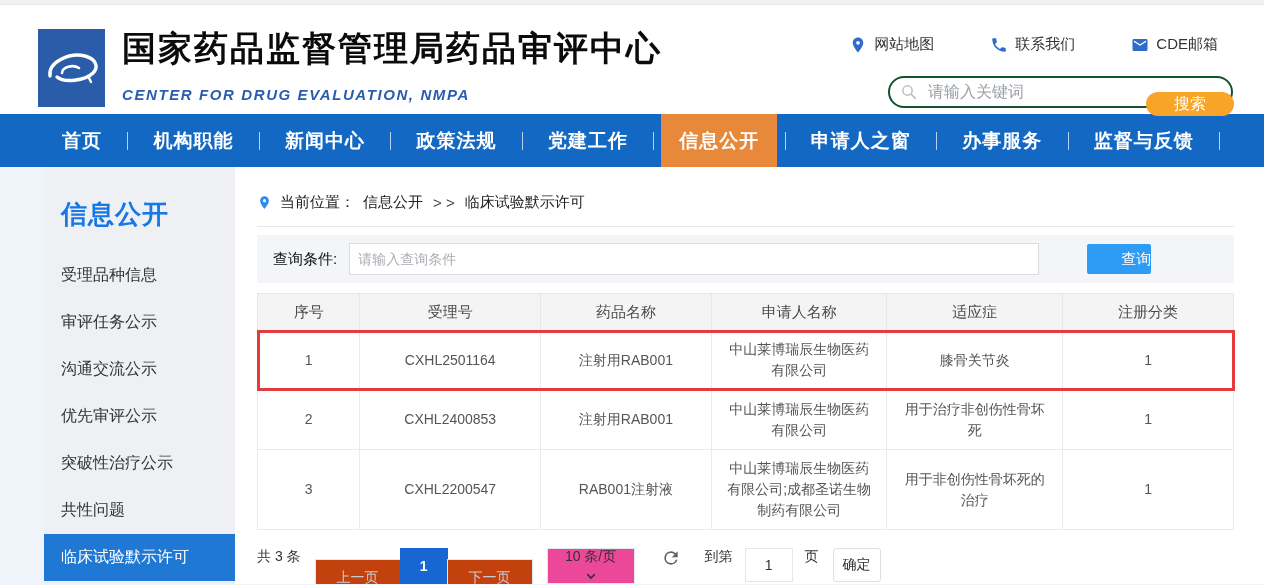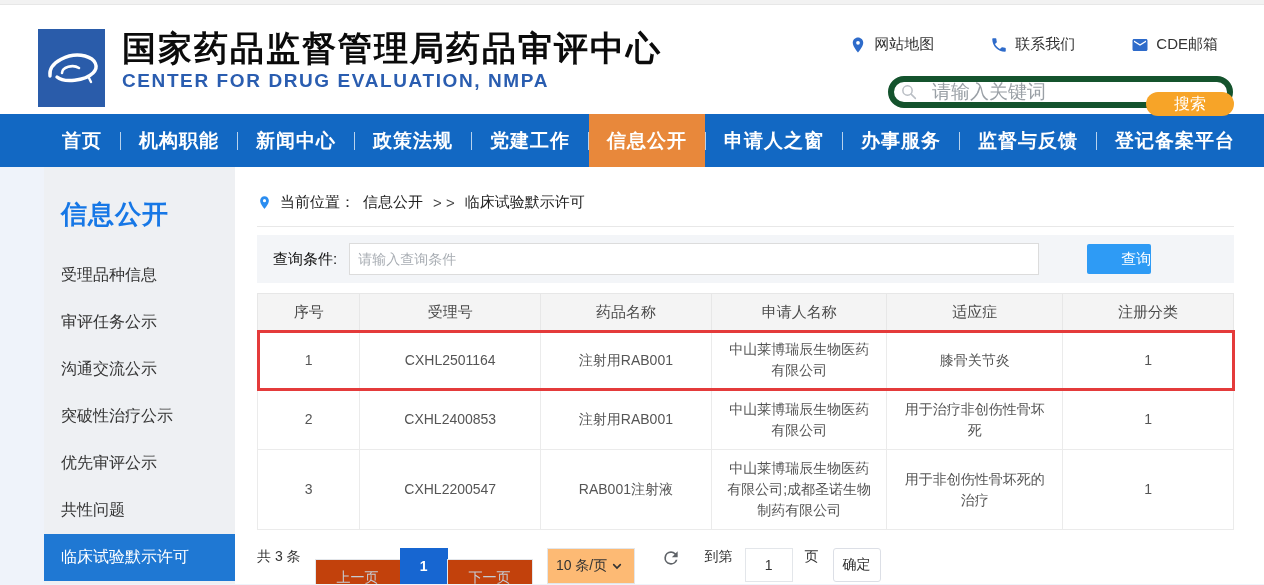--- a/index.html
+++ b/index.html
@@ -12,31 +12,31 @@
   }
   .topstrip { height:5px; background:#f2f2f2; border-bottom:1px solid #e7e7e7; }
 
   
   .header { position:relative; height:109px; background:#fff; }
   .logo { position:absolute; left:38px; top:24px; width:67px; height:78px;
           background:var(--logo-blue,#2a5caa); display:flex; align-items:center; justify-content:center; }
   .logo svg { width:56px; height:44px; }
   .title-block { position:absolute; left:122px; top:24px; }
   .site-title { font-size:34px; font-weight:700; color:#0b0b0b; letter-spacing:2px; line-height:1.15; }
-  .site-subtitle { margin-top:2px; font-size:19px; font-weight:700;
-                   color:var(--subtitle-blue,#2a5db0); letter-spacing:1.6px; }
+  .site-subtitle { margin-top:18px; font-size:15px; font-weight:700;
+                   color:var(--subtitle-blue,#2a5db0); letter-spacing:1.6px;font-style:italic; }
   .quick-links { position:absolute; top:30px; right:46px; display:flex; gap:56px; }
   .quick-link { display:flex; align-items:center; gap:7px; font-size:15px; color:#333;
                 text-decoration:none; cursor:pointer; }
   .quick-link .icn { width:18px; height:18px; color:#2e6bca; }
   .icn svg { width:100%; height:100%; display:block; }
 
   .search-bar { position:absolute; top:71px; right:31px; width:345px; height:32px; }
-  .search-input { width:100%; height:100%; border:6px solid #14532d; border-radius:16px;
-                  padding:0 96px 0 38px; font-size:19px; color:#555; background:#fff; outline:none;
+  .search-input { width:100%; height:100%; border:2px solid #14532d; border-radius:16px;
+                  padding:0 96px 0 38px; font-size:16px; color:#555; background:#fff; outline:none;
                   font-family:inherit; }
   .search-input::placeholder { color:#9aa0a6; }
   .search-icon { position:absolute; left:12px; top:7px; width:18px; height:18px; color:#b9bec4; }
   .search-btn { position:absolute; right:-1px; top:16px; width:88px; height:24px; border:none;
                 border-radius:16px; background:var(--search-orange,#f7a428); color:#fff;
                 font-size:16px; cursor:pointer; font-family:inherit; }
 
   
   .nav { height:53px; background:var(--nav-blue,#1268c3); display:flex; align-items:center;
          padding:0 44px; }
@@ -89,22 +89,22 @@
 
   
   .pagination { margin-top:18px; display:flex; align-items:flex-start; font-size:14px; color:#333; }
   .total { margin-right:14px; white-space:nowrap; }
   .pager { display:flex; }
   .page-btn { min-width:86px; height:36px; line-height:34px; border:1px solid #e3e6ea;
               background:#c2410c; color:#c6cbd3; text-align:center; cursor:pointer; user-select:none;margin-top:11px; }
   .page-btn + .page-btn, .page-num + .page-btn { margin-left:-1px; }
   .page-num { width:48px; height:36px; line-height:36px; margin-left:-1px; text-align:center;
               background:var(--page-active-blue,#1766d1); color:#fff; font-weight:600; cursor:pointer; }
-  .page-size { margin-left:14px; width:88px; height:36px; border:1px solid #e3e6ea; background:#fdba74;
-               display:flex; align-items:center; justify-content:center; gap:2px; cursor:pointer; }
+  .page-size { margin-left:14px; width:88px; height:36px; border:1px solid #e3e6ea; background:#ec4899;
+               display:flex; align-items:center; justify-content:center; gap:2px; cursor:pointer;flex-direction:column; }
   .page-size .icn { width:16px; height:16px; color:#333; }
   .refresh { margin-left:26px; width:20px; height:20px; color:#5f6368; cursor:pointer; }
   .goto-label { margin-left:24px; }
   .goto-input { margin-left:12px; width:48px; height:34px; border:1px solid #e3e6ea; text-align:center;
                 font-size:14px; color:#333; outline:none; font-family:inherit; }
   .goto-unit { margin-left:12px; }
   .confirm-btn { margin-left:14px; width:48px; height:34px; border:1px solid #dcdfe6; border-radius:3px;
                  background:#fff; font-size:14px; color:#333; cursor:pointer; font-family:inherit; }
 </style>
 </head>
@@ -175,33 +175,32 @@
       <a class="nav-item">党建工作</a>
       <span class="nav-divider"></span>
       <a class="nav-item active">信息公开</a>
       <span class="nav-divider"></span>
       <a class="nav-item">申请人之窗</a>
       <span class="nav-divider"></span>
       <a class="nav-item">办事服务</a>
       <span class="nav-divider"></span>
       <a class="nav-item">监督与反馈</a>
       <span class="nav-divider"></span>
-      <a class="nav-item">登记备案平台</a>
     </div>
 </div>
 
 <div class="content">
   <div class="sidebar">
     <div class="sidebar-title">信息公开</div>
     <div class="side-list">
         <div class="side-item">受理品种信息</div>
         <div class="side-item">审评任务公示</div>
         <div class="side-item">沟通交流公示</div>
+        <div class="side-item">优先审评公示</div>
         <div class="side-item">突破性治疗公示</div>
-        <div class="side-item">优先审评公示</div>
         <div class="side-item">共性问题</div>
         <div class="side-item active">临床试验默示许可</div>
       </div>
   </div>
 
   <div class="main">
     <div class="breadcrumb">
       <span class="icn">
         <svg viewBox="0 0 24 24">
             <path fill="currentColor" d="M12 2C8.13 2 5 5.13 5 9c0 5.25 7 13 7 13s7-7.75 7-13c0-3.87-3.13-7-7-7zm0 9.5A2.5 2.5 0 1 1 12 6.5a2.5 2.5 0 0 1 0 5z"></path>

